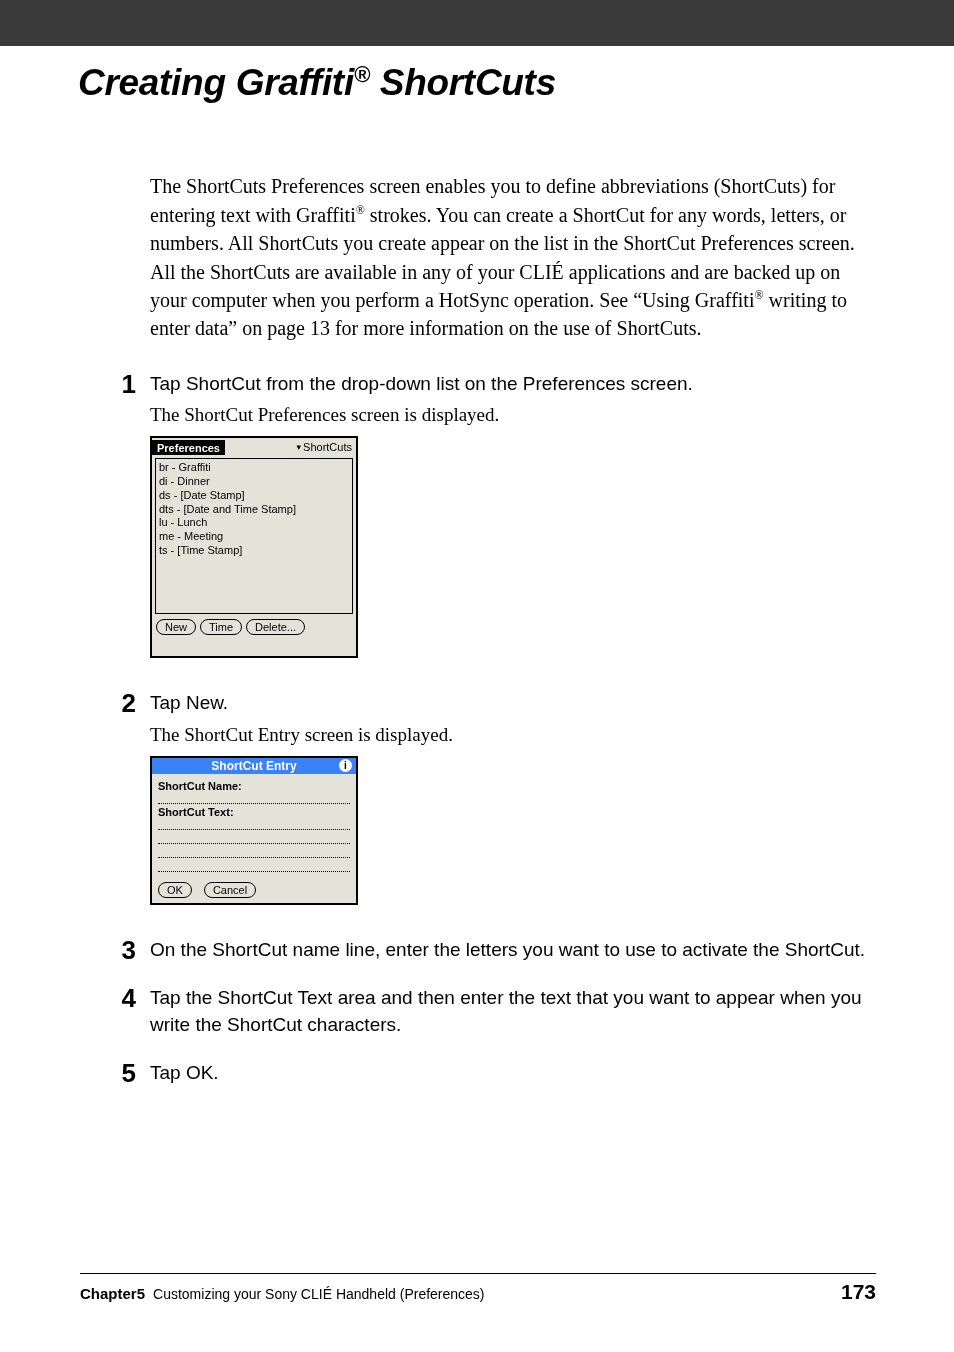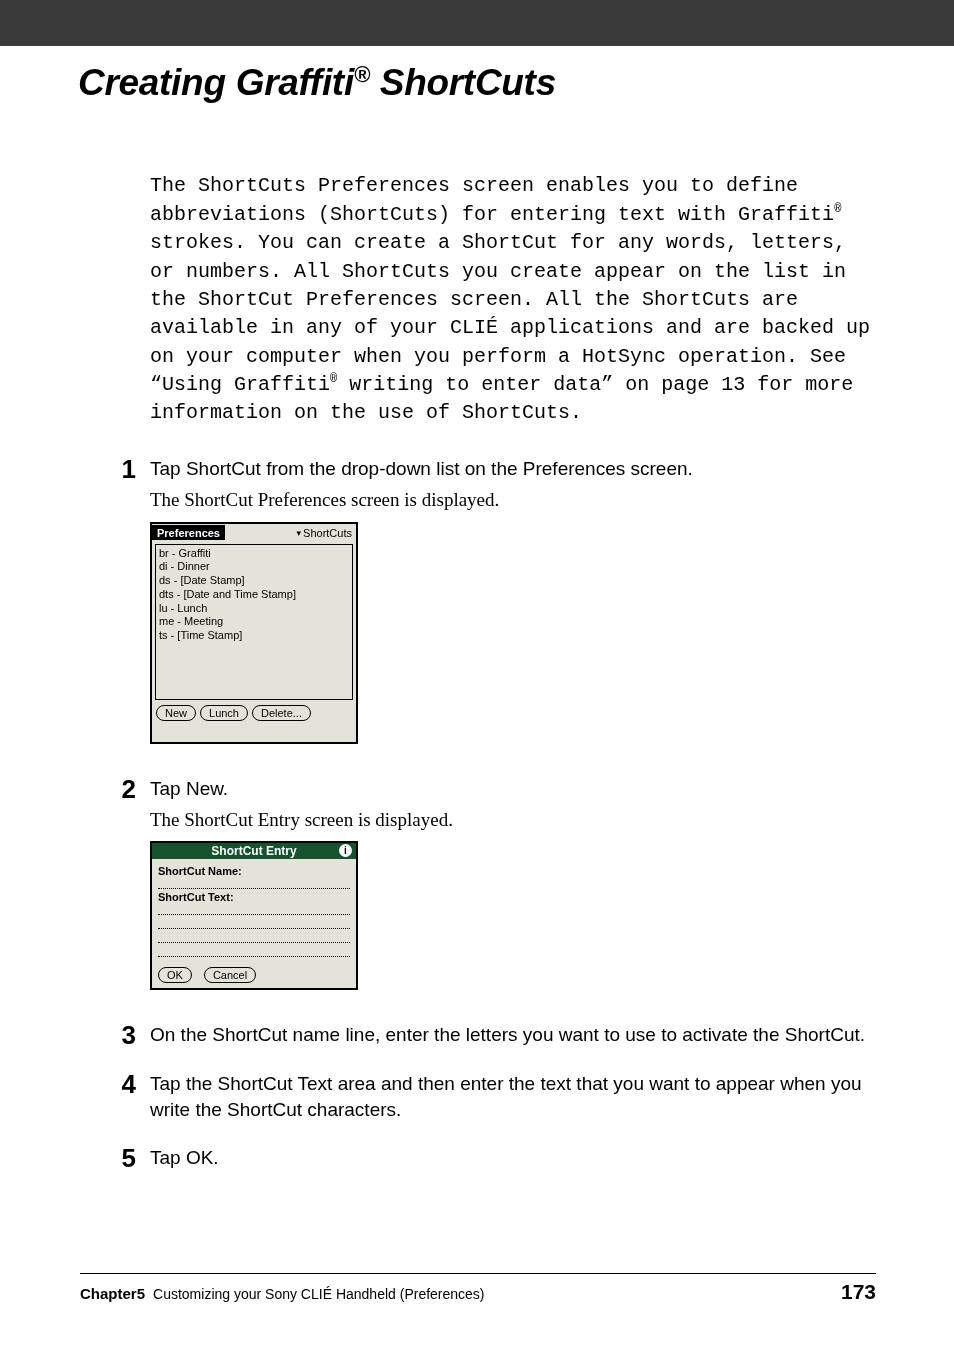--- a/index.html
+++ b/index.html
@@ -3,40 +3,40 @@
 <meta charset="utf-8">
 <style>
   * { box-sizing: border-box; margin: 0; padding: 0; }
   html, body { width: 954px; background: #fff; font-family: Georgia, 'Times New Roman', serif; color: #000; }
   .page { width: 954px; min-height: 1352px; position: relative; padding: 0; }
   .top-bar { width: 100%; height: 48px; background: #3a3a3a; border-bottom: 2px solid #fff; }
   .header-block { background: #fff; padding: 14px 0 0 78px; }
   .h1 { font-family: Arial, Helvetica, sans-serif; font-weight: 900; font-size: 37px; font-style: italic; color: #000; letter-spacing: -0.3px; }
   .h1 sup { font-size: 22px; vertical-align: super; font-style: italic; font-weight: 900; }
   .content { padding: 68px 80px 0 150px; }
-  .intro { font-size: 20px; line-height: 1.42; margin-bottom: 28px; font-family: Liberation Mono, monospace; }
+  .intro { font-size: 20px; line-height: 1.42; margin-bottom: 28px; }
   .intro sup { font-size: 12px; vertical-align: super; }
   .step { margin-bottom: 18px; }
   .step-row { display: flex; align-items: flex-start; }
   .step-num { font-family: Arial, Helvetica, sans-serif; font-weight: 900; font-size: 26px; width: 34px; text-align: right; margin-right: 14px; margin-left: -48px; line-height: 1.05; }
   .step-body { flex: 1; }
   .step-instr { font-family: Verdana, Geneva, sans-serif; font-size: 19px; line-height: 1.38; margin-bottom: 4px; }
   .step-sub { font-family: Georgia, 'Times New Roman', serif; font-size: 19px; line-height: 1.45; margin-bottom: 8px; }
   
   .palm { width: 208px; border: 2px solid #000; background: #e3e3da; margin: 6px 0 14px 0; font-family: Verdana, Geneva, sans-serif; font-size: 11px; }
   .palm-header { display: flex; align-items: center; height: 18px; }
   .palm-header .ph-left { background: #000; color: #fff; font-weight: bold; font-size: 11px; padding: 1px 4px; border: 1px solid #000; border-bottom: none; }
   .palm-header .ph-right { margin-left: auto; font-size: 11px; padding-right: 4px; display: flex; align-items: center; }
   .palm-header .ph-right::before { content: "▾"; font-size: 9px; margin-right: 2px; }
   .palm-list { border: 1px solid #000; margin: 2px 3px; background: #e3e3da; height: 156px; padding: 2px 3px; font-size: 11px; line-height: 1.25; }
   .palm-btnrow { display: flex; gap: 4px; padding: 3px 4px 21px 4px; }
   .palm-btn { border: 1px solid #000; border-radius: 9px; font-size: 11px; padding: 0 8px; background: #e3e3da; line-height: 14px; }
   
   .palm2 { width: 208px; border: 2px solid #000; background: #e3e3da; margin: 6px 0 14px 0; font-family: Verdana, Geneva, sans-serif; font-size: 11px; }
-  .p2-title { background: #14532d; color: #fff; font-weight: bold; text-align: center; font-size: 12px; padding: 1px 0; position: relative; }
+  .p2-title { background: #3b82f6; color: #fff; font-weight: bold; text-align: center; font-size: 12px; padding: 1px 0; position: relative; }
   .p2-info { position: absolute; right: 4px; top: 1px; width: 13px; height: 13px; border-radius: 50%; background: #fff; color: #000; font-weight: bold; font-size: 10px; line-height: 13px; text-align: center; }
   .p2-body { padding: 4px 6px 4px 6px; }
   .p2-label { font-weight: bold; font-size: 11px; margin-top: 2px; }
   .dotted-line { border-bottom: 1px dotted #000; height: 12px; margin-bottom: 2px; }
   .p2-btnrow { display: flex; gap: 12px; padding: 4px 6px 5px 6px; }
   
   .footer { position: absolute; bottom: 48px; left: 80px; right: 78px; border-top: 1px solid #000; padding-top: 6px; display: flex; align-items: baseline; font-size: 14px; }
   .footer .chap { font-family: Arial, Helvetica, sans-serif; font-weight: 900; font-size: 15px; margin-right: 8px; }
   .footer .chap-txt { font-family: Verdana, Geneva, sans-serif; font-size: 14px; }
   .footer .pgnum { margin-left: auto; font-family: Arial, Helvetica, sans-serif; font-weight: 900; font-size: 21px; }
@@ -75,21 +75,21 @@
               <div>br - Graffiti</div>
               <div>di - Dinner</div>
               <div>ds - [Date Stamp]</div>
               <div>dts - [Date and Time Stamp]</div>
               <div>lu - Lunch</div>
               <div>me - Meeting</div>
               <div>ts - [Time Stamp]</div>
             </div>
             <div class="palm-btnrow">
               <span class="palm-btn">New</span>
-              <span class="palm-btn">Lunch</span>
+              <span class="palm-btn">Time</span>
               <span class="palm-btn">Delete...</span>
             </div>
           </div>
         </div>
       </div>
     </div>
 
     <div class="step">
       <div class="step-row">
         <div class="step-num">2</div>

